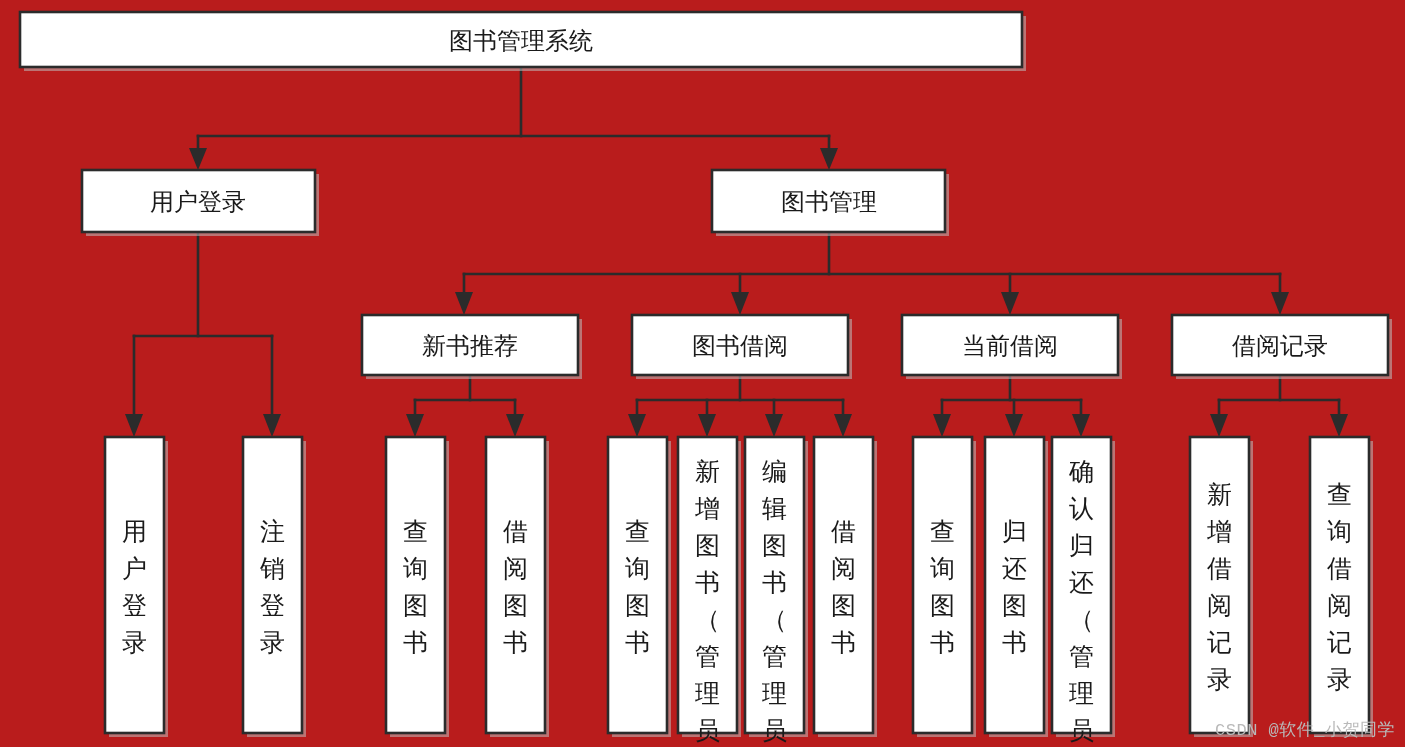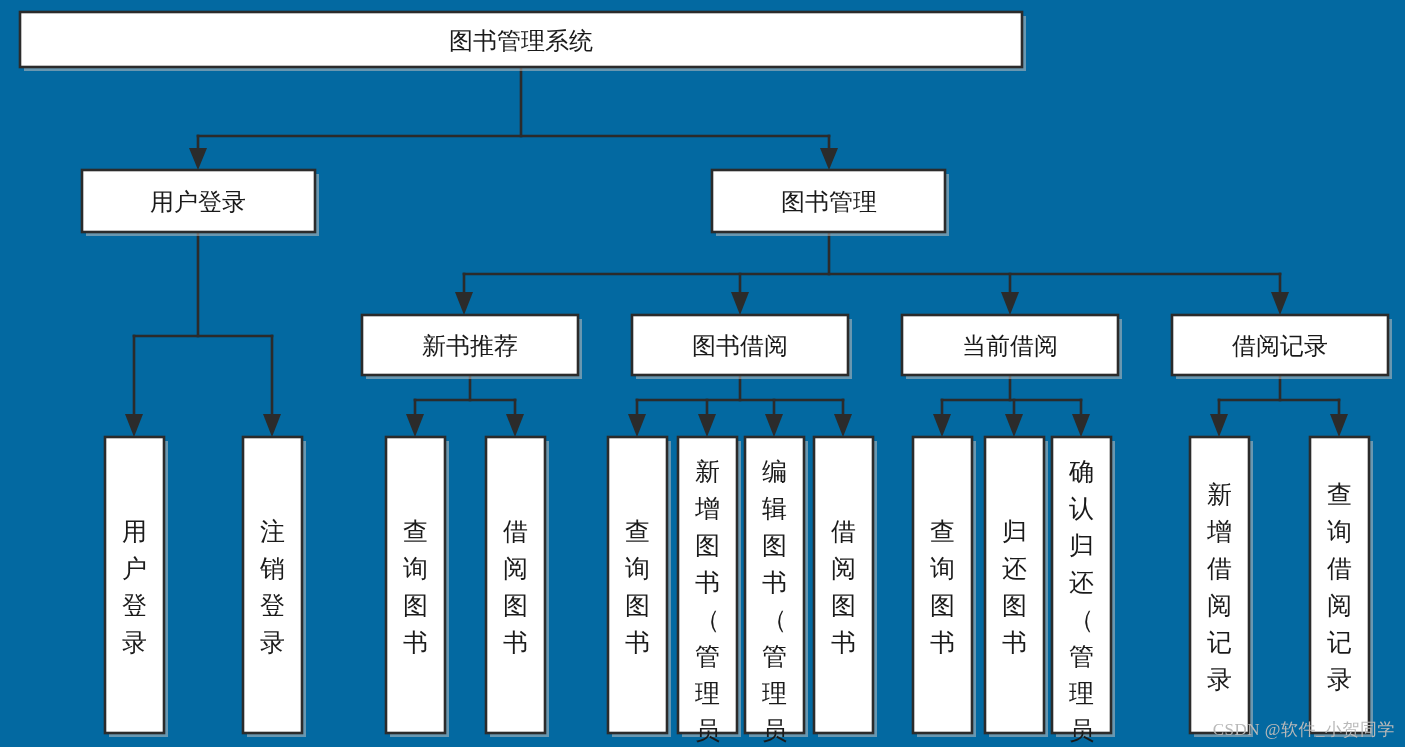--- a/index.html
+++ b/index.html
@@ -10,21 +10,21 @@
   body {
     width: 1405px;
     height: 747px;
     font-family: "DejaVu Sans", "Liberation Sans", sans-serif;
     overflow: hidden;
   }
   #diagram-root {
     position: relative;
     width: 1405px;
     height: 747px;
-    background: #0369a1;
+    background: #b91c1c;
   }
   svg#flowchart {
     position: absolute;
     left: 0;
     top: 0;
     width: 1405px;
     height: 747px;
     display: block;
   }
   .node-box {
@@ -55,21 +55,21 @@
   .node-label-vertical {
     fill: #1a1a1a;
     font-family: "DejaVu Sans", "Liberation Sans", sans-serif;
     font-size: 25px;
     text-anchor: middle;
   }
   .watermark {
     position: absolute;
     right: 10px;
     bottom: 6px;
-    font-family: Liberation Serif, serif;
+    font-family: Liberation Mono, monospace;
     font-size: 17px;
     color: #b9b9b9;
     letter-spacing: 0.5px;
     white-space: nowrap;
     user-select: none;
   }
 </style>
 </head>
 <body>
 

